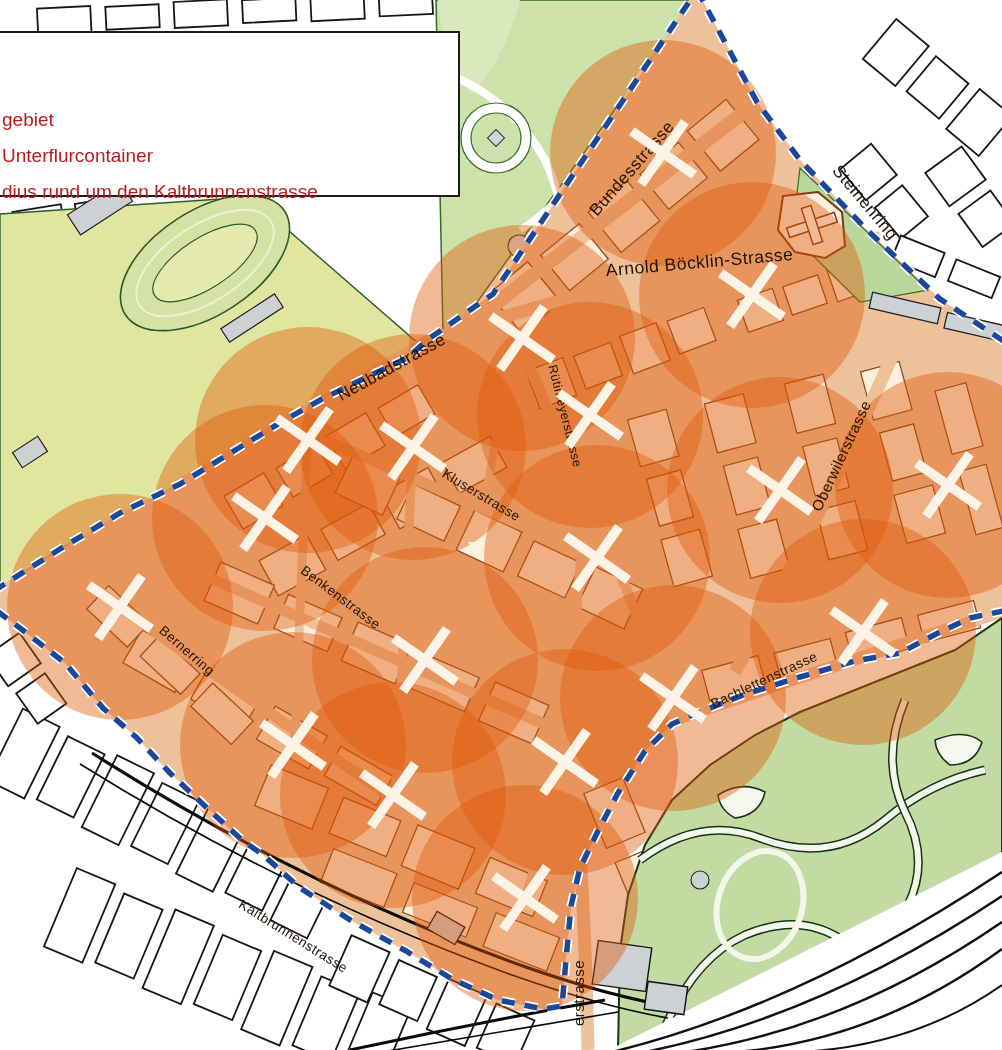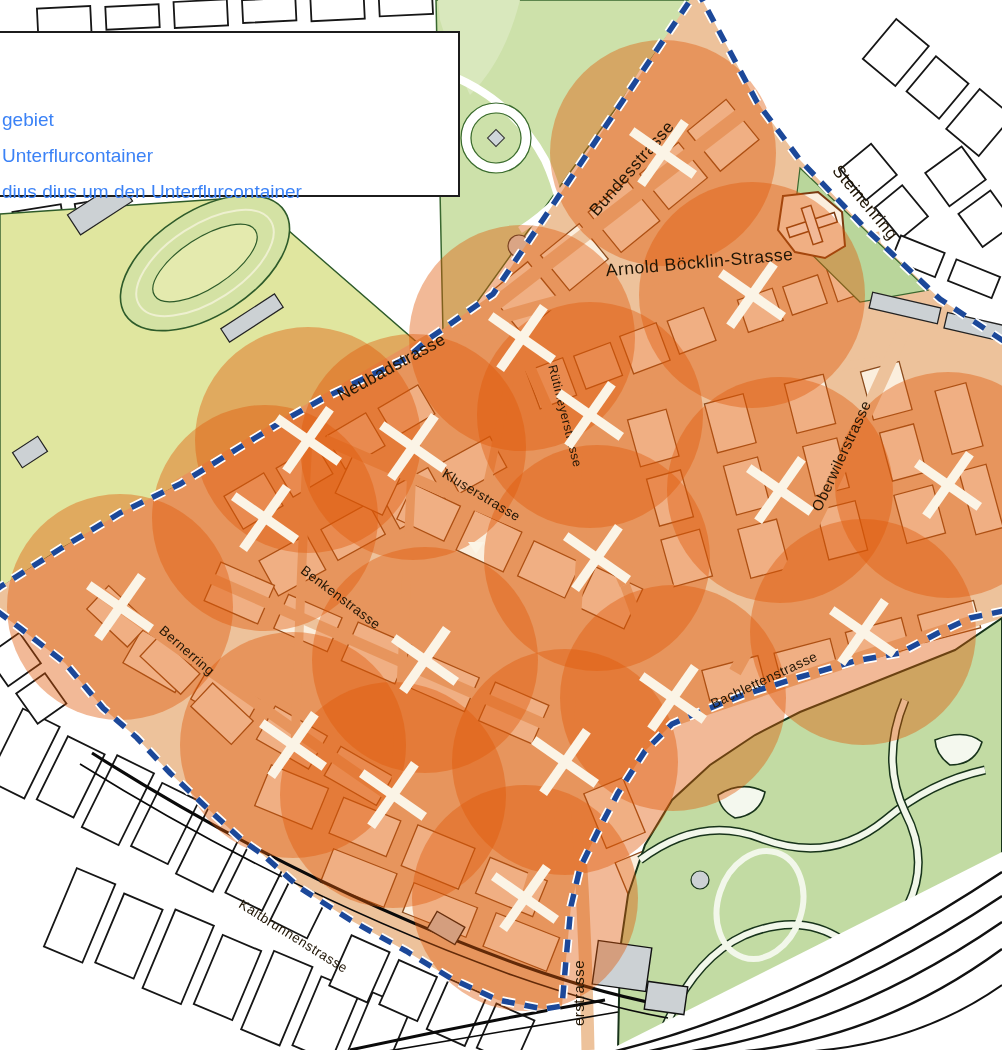--- a/index.html
+++ b/index.html
@@ -1,21 +1,21 @@
 <!DOCTYPE html>
 <html><head>
 <meta charset="utf-8">
 <style>
   html,body{margin:0;padding:0;background:#fff;width:1002px;height:1050px;overflow:hidden;
     font-family:"Liberation Sans",sans-serif;}
   .stage{position:relative;width:1002px;height:1050px;}
   svg{position:absolute;left:0;top:0;}
   .legend{position:absolute;left:-22px;top:31px;width:478px;height:162px;background:#fff;
     border:2px solid #1c1c1c;z-index:5;}
-  .legend span{position:absolute;left:22px;color:#3b82f6;font-size:19px;white-space:nowrap;}
+  .legend span{position:absolute;left:22px;color:#b91c1c;font-size:19px;white-space:nowrap;}
   .lg1{top:76px;} .lg2{top:112px;text-align:center;} .lg3{top:148px;}
 </style>
 </head>
 <body>
 
 <div class="stage">
 
 <svg id="map-svg" width="1002" height="1050" viewBox="0 0 1002 1050">
 
   <g id="base-outside">
@@ -336,16 +336,16 @@
           <line x1="-27" y1="-27" x2="27" y2="27" stroke="#fbf4e6" stroke-width="9.5"></line>
           <line x1="-27" y1="27" x2="27" y2="-27" stroke="#fbf4e6" stroke-width="9.5"></line>
         </g>
       </g>
   <path d="M468,542 L484,542 L476,554 Z" fill="#fbf4e6"></path>
 </svg>
 
 <div class="legend">
   <span class="lg1">gebiet</span>
   <span class="lg2">Unterflurcontainer</span>
-  <span class="lg3">dius dius um den Unterflurcontainer</span>
+  <span class="lg3">dius rund um den Kaltbrunnenstrasse</span>
 </div>
 
 </div>
 
 </body></html>

